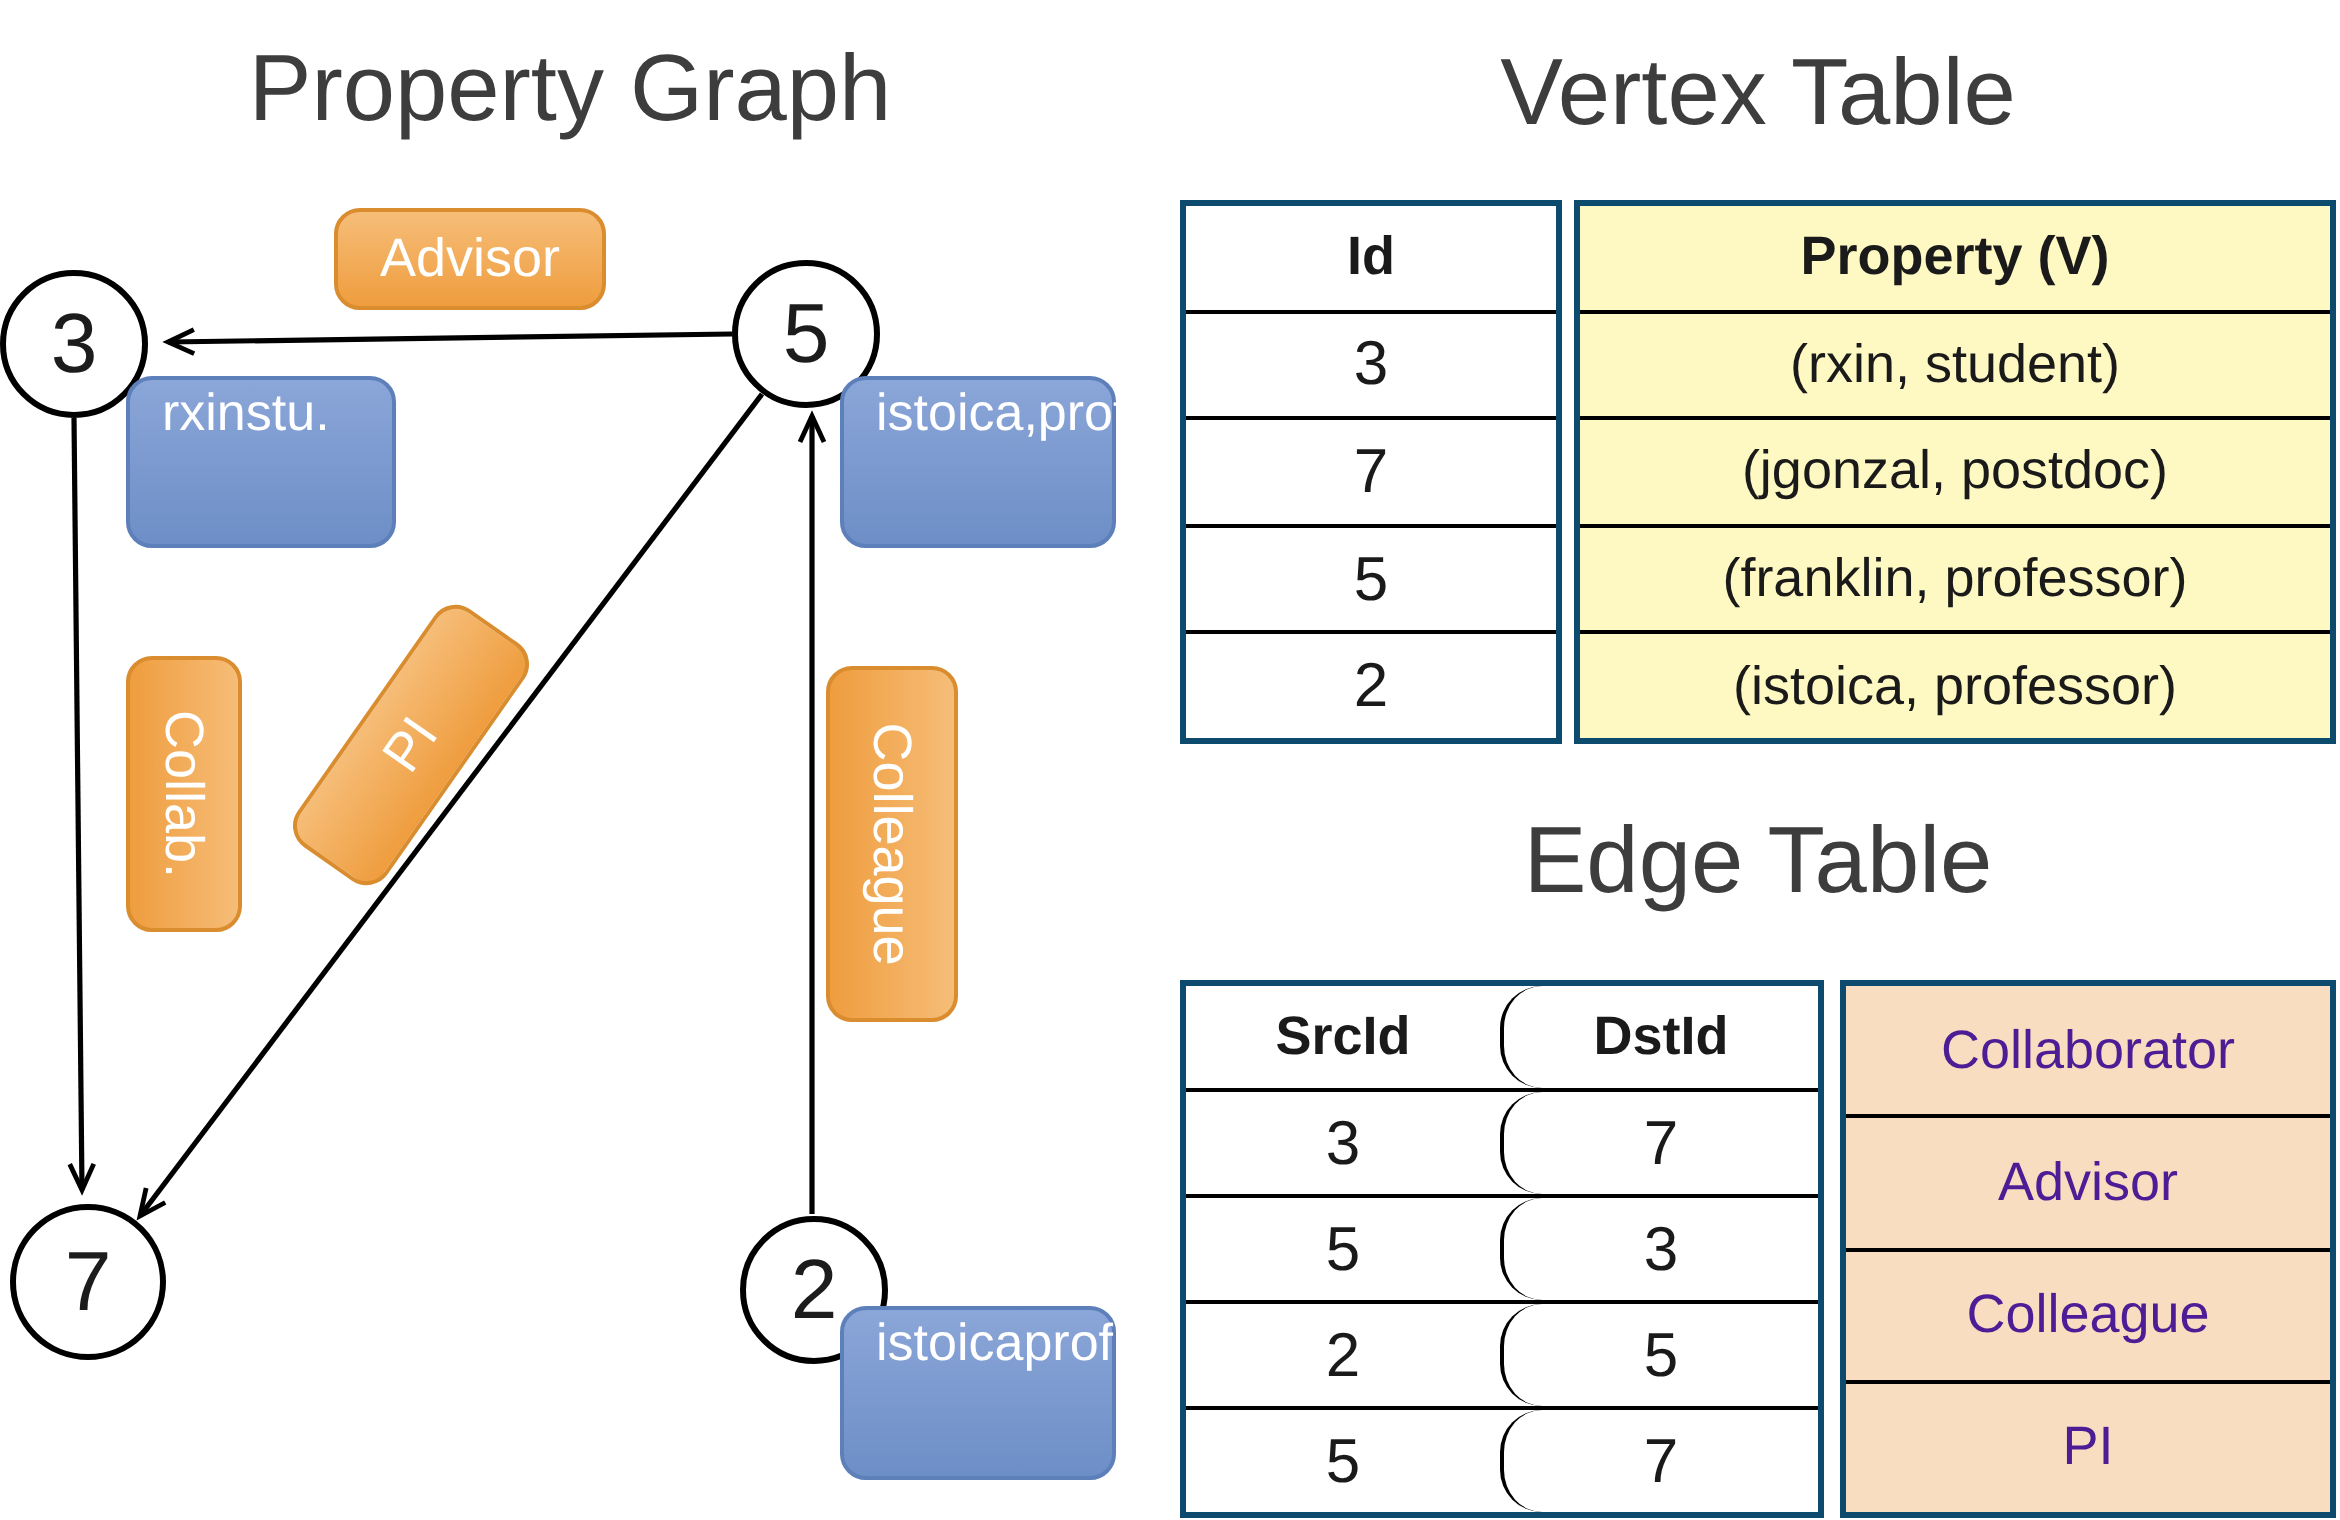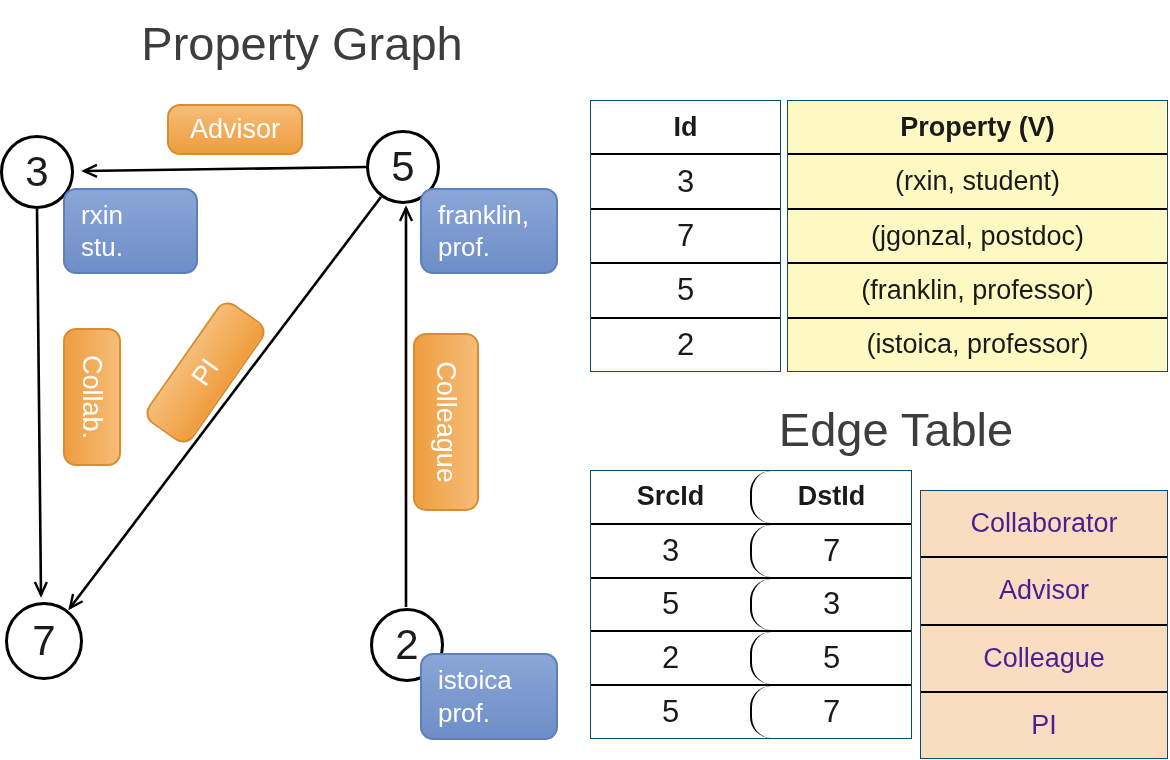--- a/index.html
+++ b/index.html
@@ -12,21 +12,20 @@
   }
   .stage { position: absolute; left: 0; top: 0; width: 1170px; height: 760px; }
 
   .title {
     position: absolute;
     font-size: 47px;
     color: #3d3d3d;
     text-align: center;
     white-space: nowrap;
     letter-spacing: 0px;
-    margin-left: 17px;
   }
 
   
   .node {
     position: absolute;
     border-radius: 50%;
     border: 3px solid #000;
     background: #fff;
     display: flex; align-items: center; justify-content: center;
     font-size: 42px; color: #1c1c1c;
@@ -34,21 +33,21 @@
     z-index: 3;
   }
 
   
   .vbox {
     position: absolute;
     background: linear-gradient(#8ba6d8, #6d8ec7);
     border: 2px solid #5d7fba;
     border-radius: 13px;
     color: #fff;
-    display: flex; flex-direction: column; justify-content: center;
+    display: flex; flex-direction: row; 
     padding-left: 16px;
     font-size: 26px; line-height: 1.25;
     box-sizing: border-box;
     z-index: 5;
   }
 
   
   .ebox {
     position: absolute;
     background: linear-gradient(#f6bd78, #ef9d3e);
@@ -59,21 +58,21 @@
     font-size: 27px;
     box-sizing: border-box;
     z-index: 4;
   }
 
   .arrow-layer { position: absolute; left: 0; top: 0; z-index: 2; }
 
   
   .tbl-box {
     position: absolute;
-    border: 1px solid #0c4a6e;
+    border: 3px solid #0c4a6e;
     box-sizing: border-box;
     display: flex; flex-direction: column;
     background: #fff;
     z-index: 2;
   }
   .trow { flex: 1; display: flex; border-top: 2px solid #000; min-height: 0; }
   .trow:first-child { border-top: none; }
   .tcell {
     flex: 1;
     display: flex; align-items: center; justify-content: center;
@@ -87,20 +86,21 @@
   .bg-blue { background: #fef9c3; }
   .bg-orange { background: #f9ddc0; }
   .etext { color: #4c1d95; }
 </style>
 </head>
 <body>
 
 <div class="stage">
 
   <div class="title" style="left:0px; top:16px; width:570px;">Property Graph</div>
+  <div class="title" style="left:590px; top:18px; width:578px;">Vertex Table</div>
   <div class="title" style="left:590px; top:402px; width:578px;">Edge Table</div>
 
   <svg class="arrow-layer" width="570" height="760" viewBox="0 0 570 760">
     <defs>
       <marker id="arrowhead" markerWidth="22" markerHeight="22" refX="16" refY="10" orient="auto" markerUnits="userSpaceOnUse">
         <path d="M3,4 L16,10 L3,16" fill="none" stroke="#000" stroke-width="2.4"></path>
       </marker>
     </defs>
     <line x1="366" y1="167" x2="84" y2="171" stroke="#000" stroke-width="2.6" marker-end="url(#arrowhead)"></line>
     <line x1="37" y1="209" x2="41" y2="595" stroke="#000" stroke-width="2.6" marker-end="url(#arrowhead)"></line>
@@ -111,21 +111,21 @@
   <div class="node" style="left:0px; top:135px; width:74px; height:74px;">3</div>
   <div class="node" style="left:366px; top:130px; width:74px; height:74px;">5</div>
   <div class="node" style="left:5px; top:602px; width:78px; height:78px;">7</div>
   <div class="node" style="left:370px; top:608px; width:74px; height:74px;">2</div>
 
   <div class="vbox" style="left:63px; top:188px; width:135px; height:86px;">
     <span>rxin</span>
     <span>stu.</span>
   </div>
   <div class="vbox" style="left:420px; top:188px; width:138px; height:86px;">
-    <span>franklin,</span>
+    <span>istoica,</span>
     <span>prof.</span>
   </div>
   <div class="vbox" style="left:420px; top:653px; width:138px; height:87px;">
     <span>istoica</span>
     <span>prof.</span>
   </div>
 
   <div class="ebox" style="left:167px; top:104px; width:136px; height:51px;">Advisor</div>
   <div class="ebox" style="left:23px; top:368px; width:138px; height:58px; transform:rotate(90deg);">Collab.</div>
   <div class="ebox" style="left:133px; top:345px; width:145px; height:55px; transform:rotate(-55deg);">PI</div>
@@ -160,21 +160,21 @@
       <div class="tcell prop bg-blue">(jgonzal, postdoc)</div>
     </div>
     <div class="trow">
       <div class="tcell prop bg-blue">(franklin, professor)</div>
     </div>
     <div class="trow">
       <div class="tcell prop bg-blue">(istoica, professor)</div>
     </div>
   </div>
 
-  <div class="tbl-box" style="left:590px; top:470px; width:322px; height:269px;">
+  <div class="tbl-box" style="left:590px; top:490px; width:322px; height:269px;">
     <div class="trow">
       <div class="tcell header">SrcId</div>
       <div class="tcell header vsep">DstId</div>
     </div>
     <div class="trow">
       <div class="tcell num">3</div>
       <div class="tcell num vsep">7</div>
     </div>
     <div class="trow">
       <div class="tcell num">5</div>

